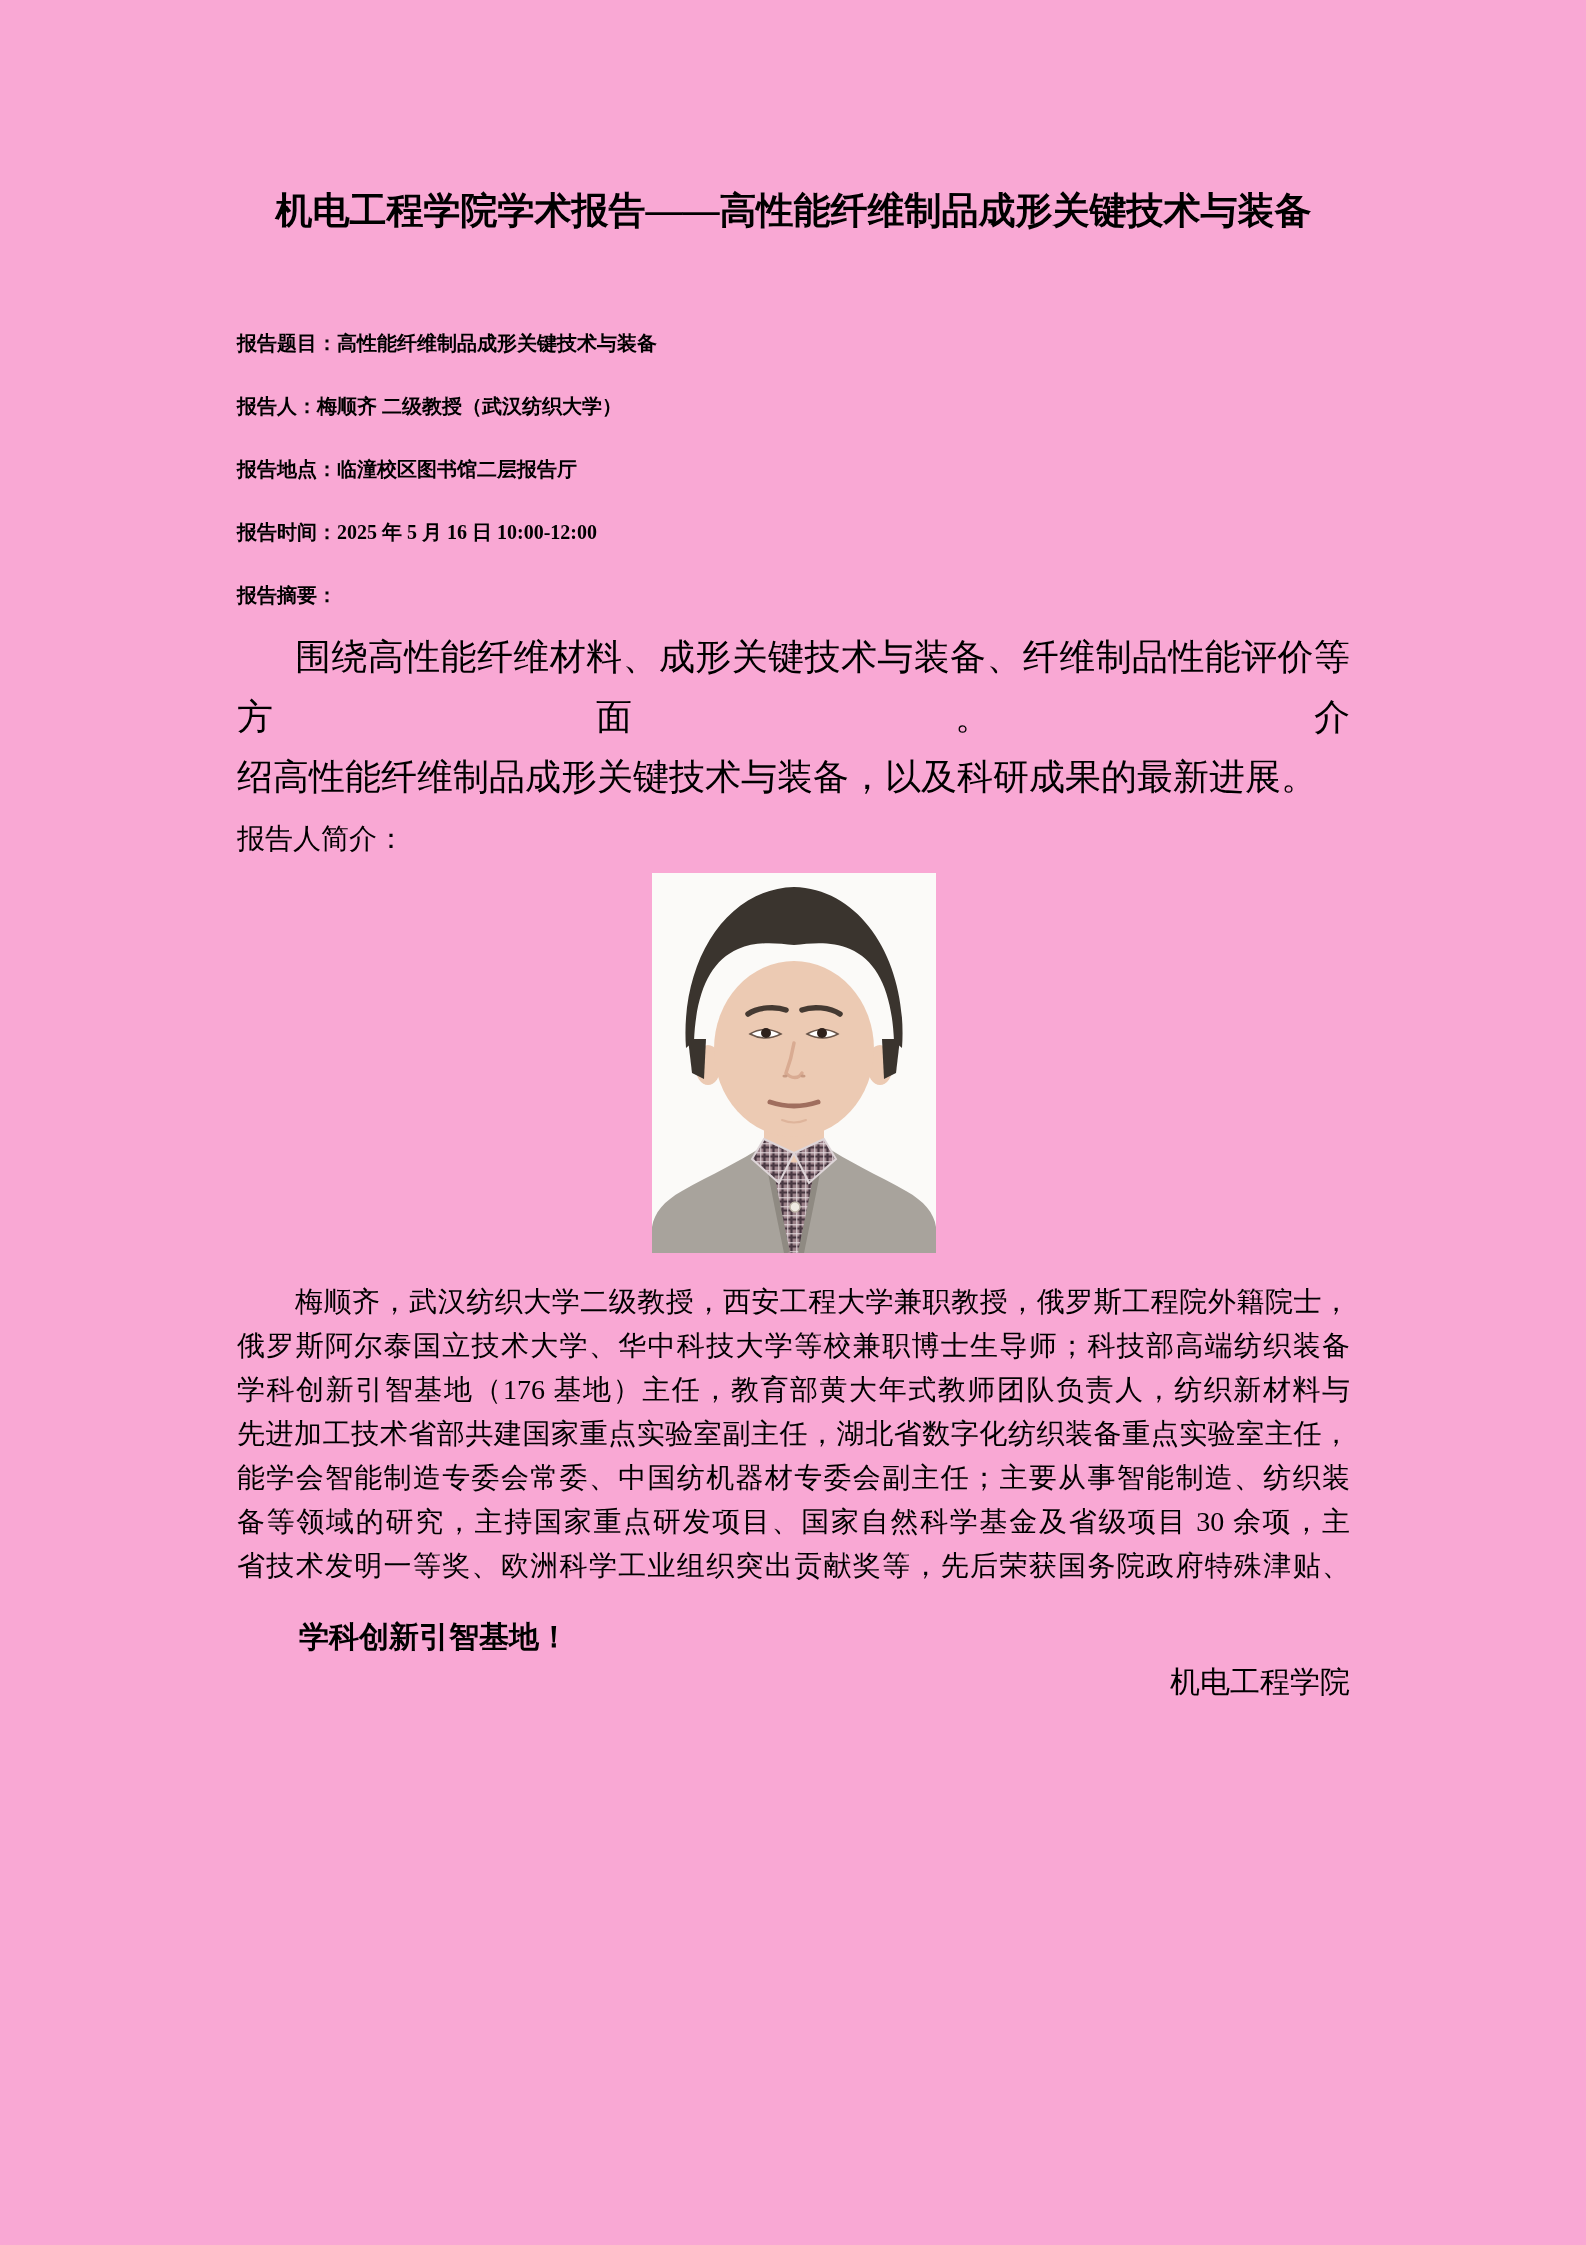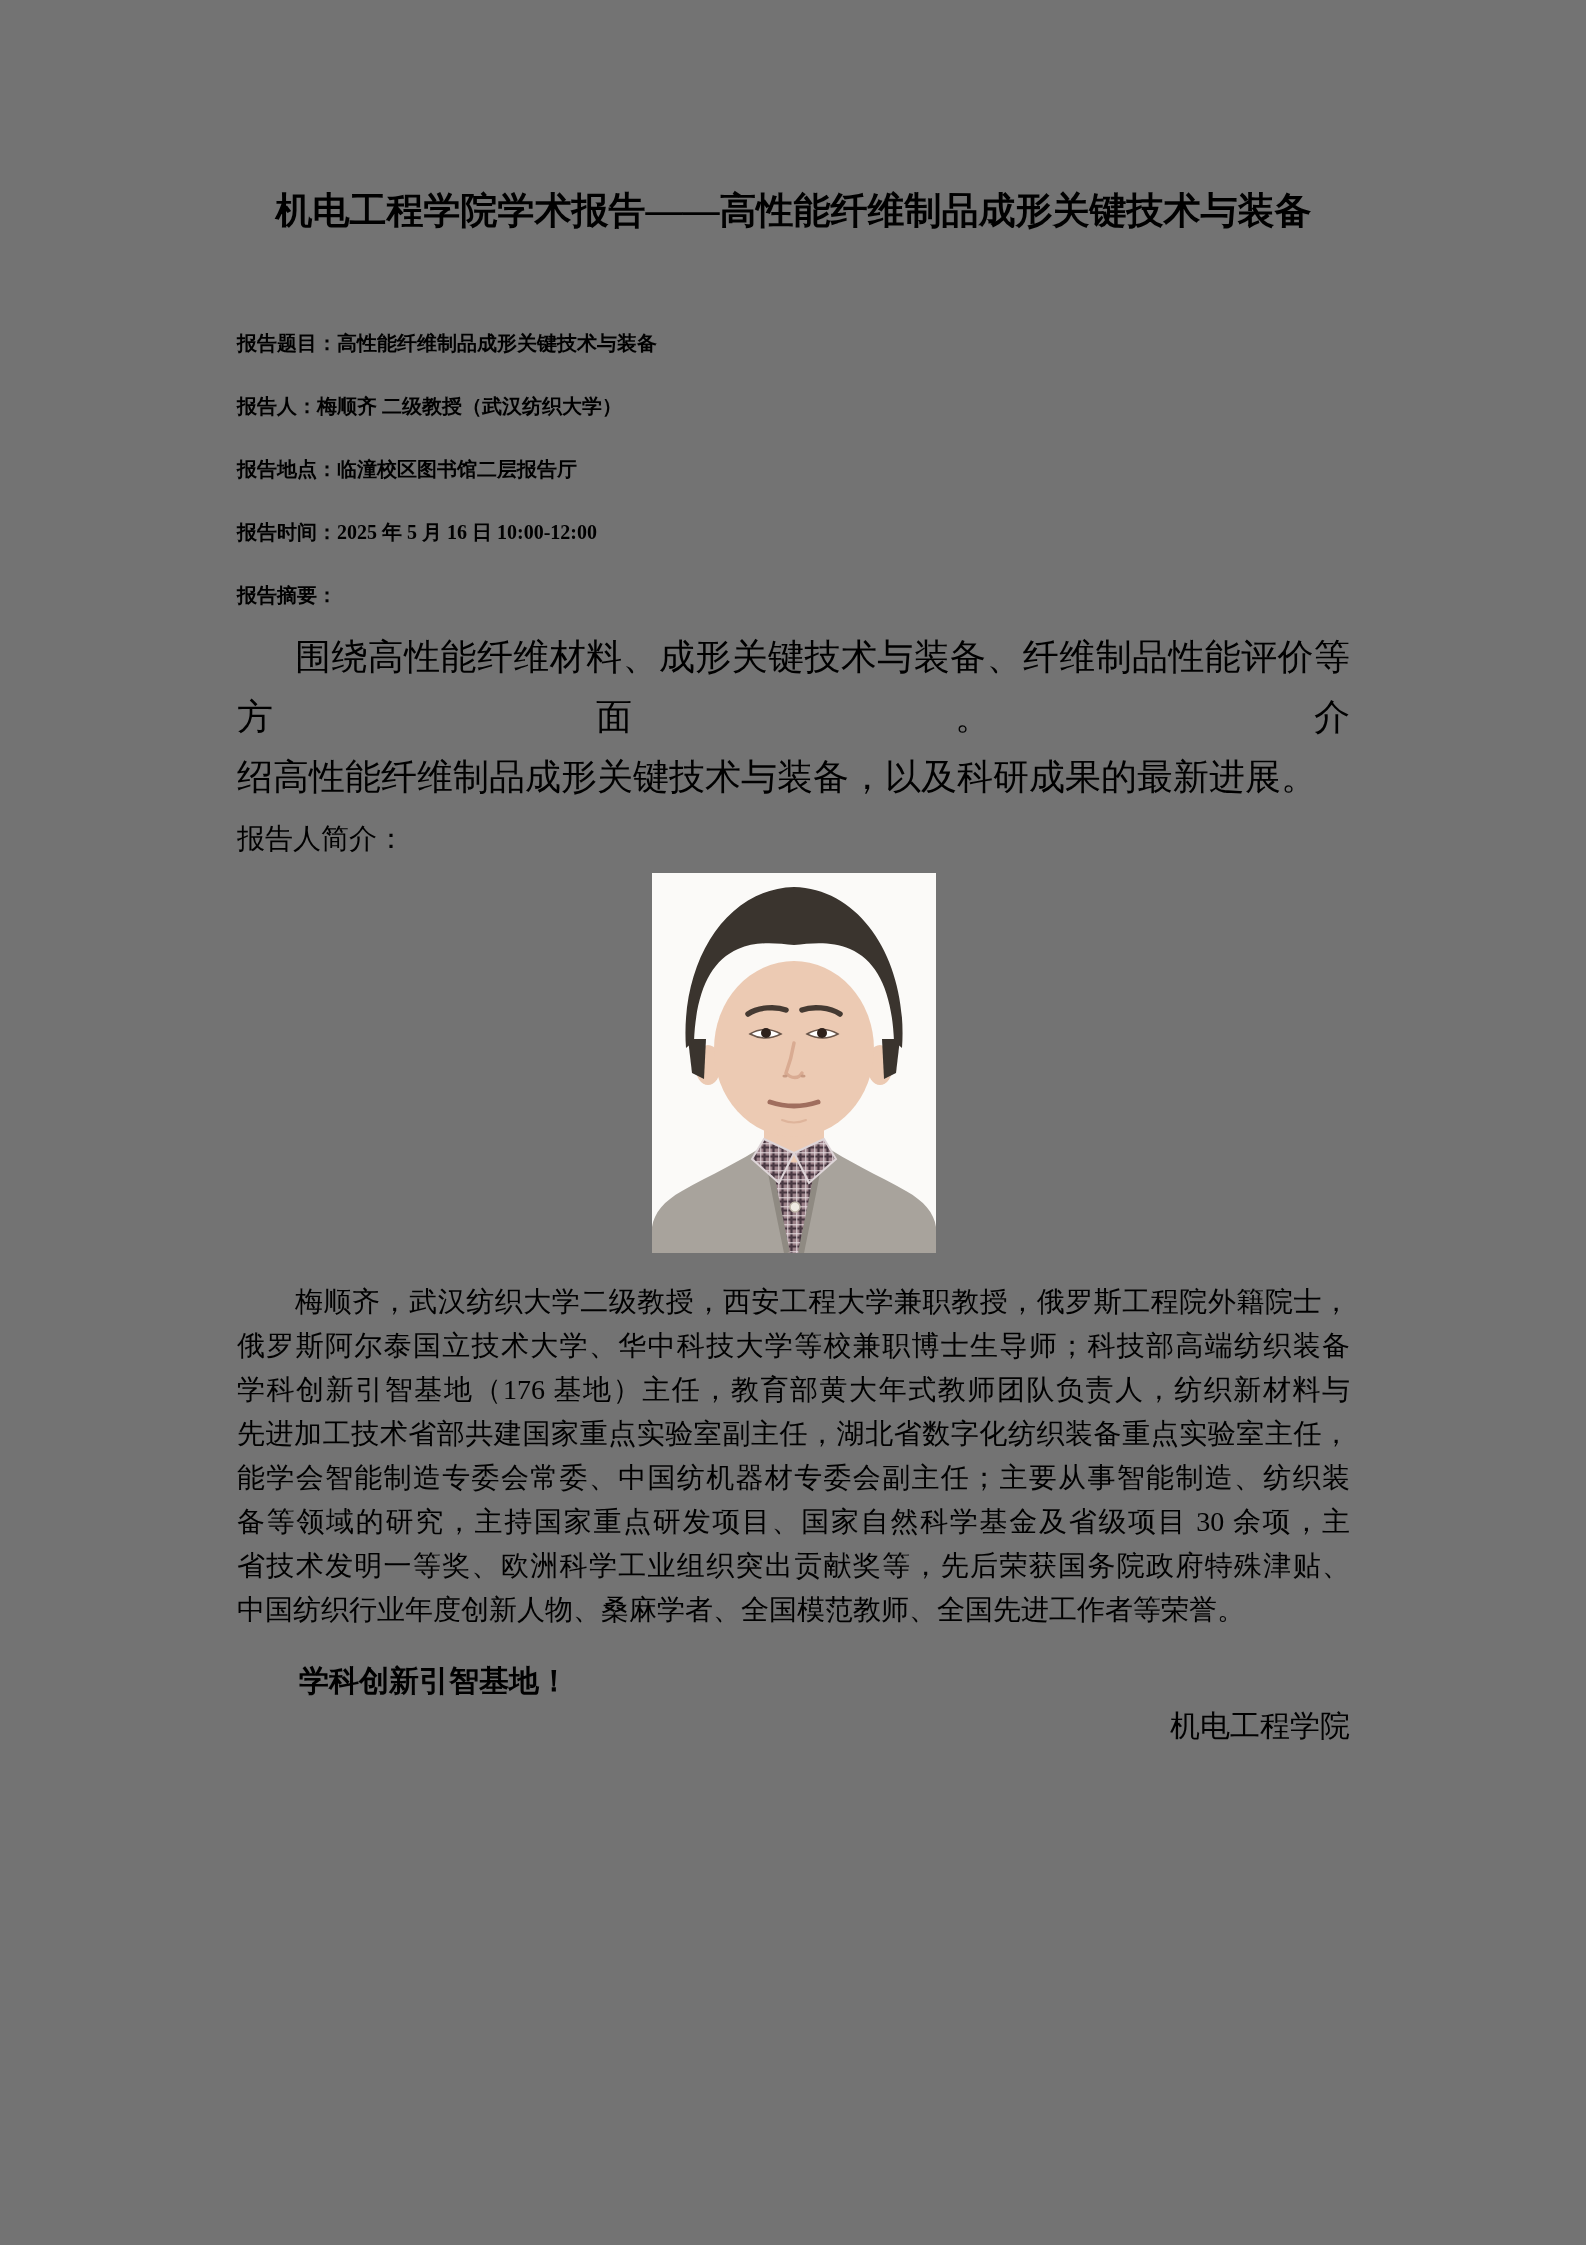--- a/index.html
+++ b/index.html
@@ -1,20 +1,20 @@
 <!DOCTYPE html>
 <html><head>
 <meta charset="utf-8">
 <style>
   html,body{margin:0;padding:0;background:#ffffff;}
   .page{
     position:relative;
     width:1586px;
     height:2245px;
-    background:#737373;
+    background:#f9a8d4;
     color:#000000;
     font-family:"Liberation Serif","DejaVu Serif",serif;
     overflow:hidden;
   }
   .content{
     margin:0 236px 0 237px;
     padding-top:188px;
   }
   .doc-title{
     margin:0;
@@ -151,20 +151,19 @@
     </div>
 
     <div class="bio-block">
       <div class="bio-line first">梅顺齐，武汉纺织大学二级教授，西安工程大学兼职教授，俄罗斯工程院外籍院士，</div>
       <div class="bio-line">俄罗斯阿尔泰国立技术大学、华中科技大学等校兼职博士生导师；科技部高端纺织装备</div>
       <div class="bio-line">学科创新引智基地（176 基地）主任，教育部黄大年式教师团队负责人，纺织新材料与</div>
       <div class="bio-line">先进加工技术省部共建国家重点实验室副主任，湖北省数字化纺织装备重点实验室主任，</div>
       <div class="bio-line">能学会智能制造专委会常委、中国纺机器材专委会副主任；主要从事智能制造、纺织装</div>
       <div class="bio-line">备等领域的研究，主持国家重点研发项目、国家自然科学基金及省级项目 30 余项，主</div>
       <div class="bio-line">省技术发明一等奖、欧洲科学工业组织突出贡献奖等，先后荣获国务院政府特殊津贴、</div>
-      <div class="bio-line last">中国纺织行业年度创新人物、桑麻学者、全国模范教师、全国先进工作者等荣誉。</div>
     </div>
 
     <div class="closing">学科创新引智基地！</div>
     <div class="signature">机电工程学院</div>
 
   </div>
 </div>
 
 </body></html>

